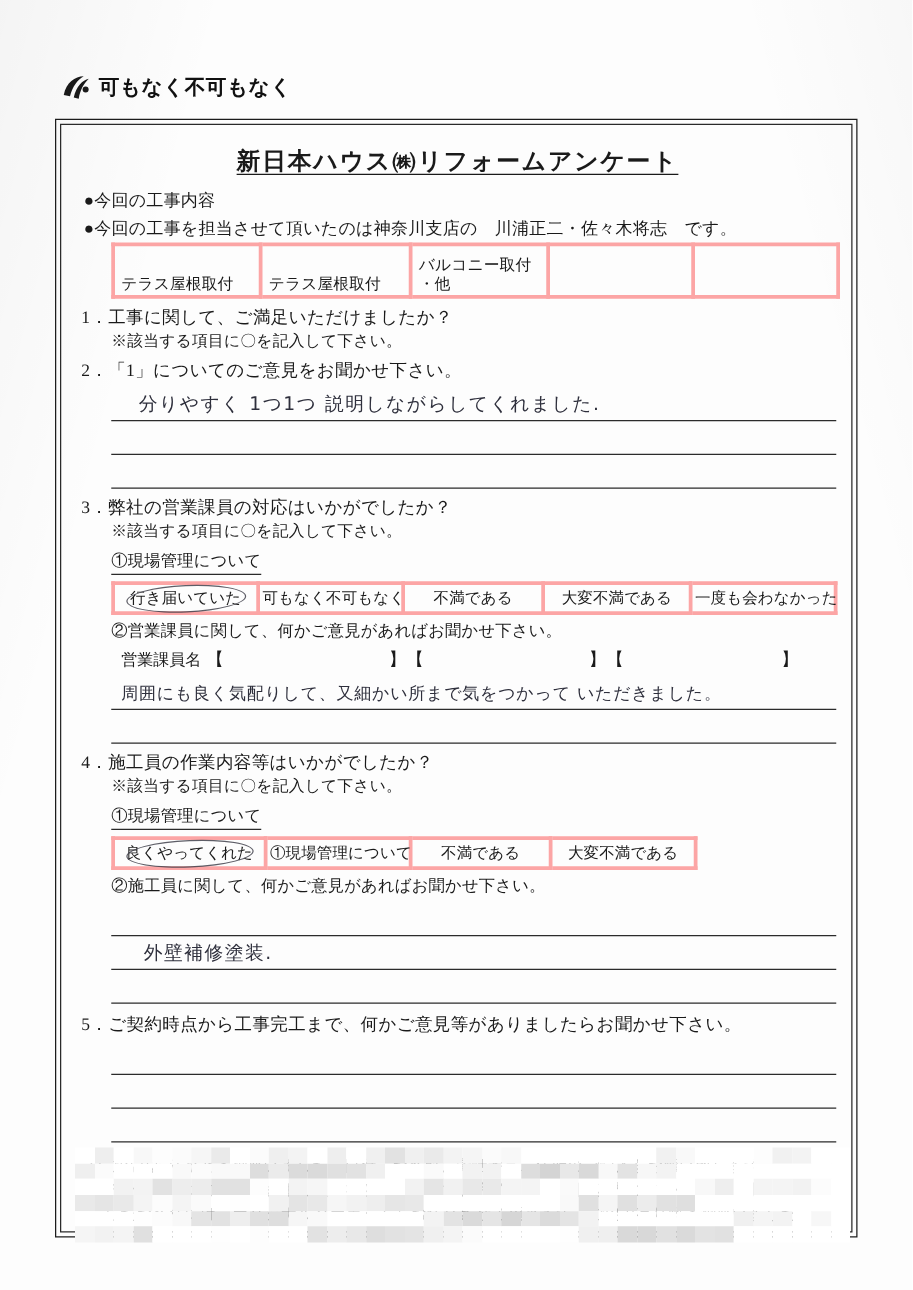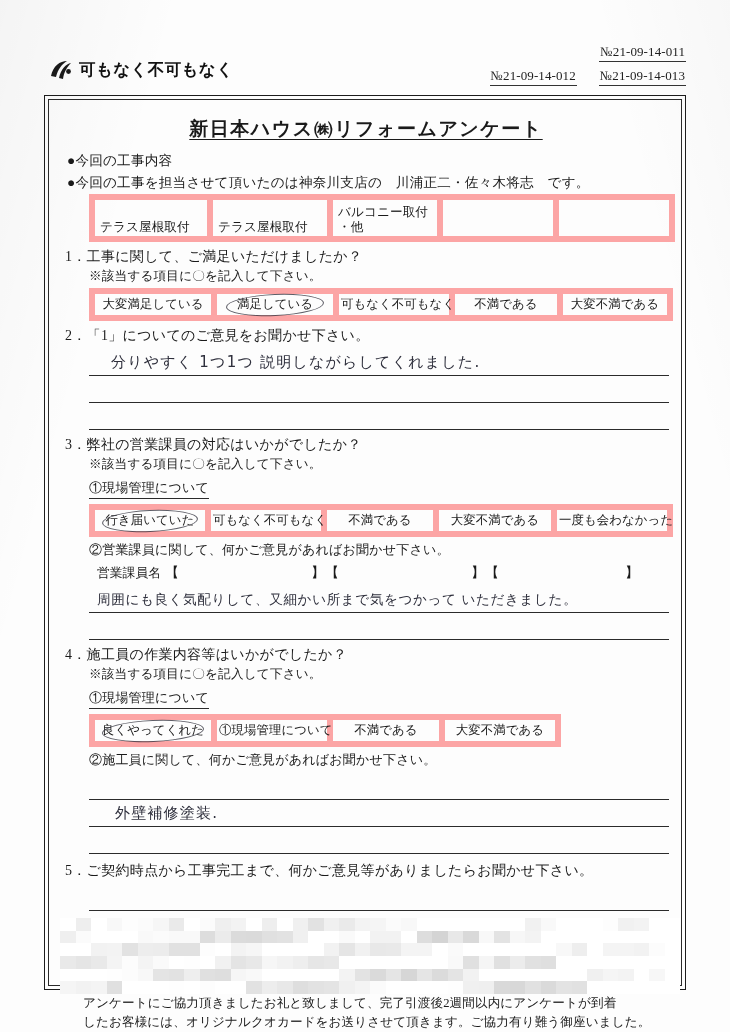--- a/index.html
+++ b/index.html
@@ -90,21 +90,21 @@
     font-size: 13px; letter-spacing: 0.2px; margin: 4px 0 4px 26px;
   }
 
   
   .tbl {
     border-collapse: collapse; table-layout: fixed;
     margin: 2px 0 4px 26px;
     border: 1.4px solid #1c1c1c;
   }
   .tbl td {
-    border: 6px solid #fca5a5;
+    border: 3px solid #fca5a5;
     font-size: 12.4px; text-align: center;
     letter-spacing: 0.1px; position: relative;
     padding: 2px 2px;
   }
   
   .tbl-content { width: 580px; }
   .tbl-content td {
     height: 42px; vertical-align: bottom;
     text-align: left; padding-left: 5px; padding-bottom: 2px;
     font-size: 12.6px; line-height: 1.15;
@@ -186,29 +186,20 @@
     <span>
       <svg class="brand-mark" viewBox="0 0 26 24" aria-hidden="true">
         <path d="M3 18 C5 8, 12 3, 19 3 C14 6, 10 11, 8 19 Z" fill="#1a1a1a"></path>
         <path d="M11 20 C13 11, 18 6, 23 5 C19 9, 16 14, 15 21 Z" fill="#1a1a1a"></path>
         <circle cx="20.5" cy="13.5" r="2.4" fill="#1a1a1a"></circle>
       </svg>
     </span>
     <span class="brand-name">可もなく不可もなく</span>
   </div>
 
-  <div class="docnos">
-    <div class="docno-row r1">
-      <span class="docno">№21-09-14-011</span>
-    </div>
-    <div class="docno-row r2">
-      <span class="docno">№21-09-14-012</span>
-      <span class="docno">№21-09-14-013</span>
-    </div>
-  </div>
 </div>
 
 <div class="frame">
   <div class="frame-inner">
 
     <div class="form-title">新日本ハウス㈱リフォームアンケート</div>
 
     <div class="bullet-line">●今回の工事内容</div>
 
     <div class="bullet-line">●今回の工事を担当させて頂いたのは神奈川支店の　川浦正二・佐々木将志　です。</div>
@@ -223,34 +214,20 @@
           <span style="display:block;line-height:1.15">・他</span>
         </td>
         <td style="width:116px"></td>
         <td style="width:116px"></td>
       </tr>
     </tbody>
       </table>
 
     <div class="q-head">1．工事に関して、ご満足いただけましたか？</div>
     <div class="q-note">※該当する項目に〇を記入して下さい。</div>
-    <table class="tbl tbl-opt tbl-q1">
-      <tbody>
-          <tr>
-        <td style="width:122px">大変満足している</td>
-        <td style="width:122px" class="circled">
-          <span>満足している</span>
-          <span class="ellipse" style="width:98px"></span>
-        </td>
-        <td style="width:116px">可もなく不可もなく</td>
-        <td style="width:108px">不満である</td>
-        <td style="width:110px">大変不満である</td>
-      </tr>
-    </tbody>
-      </table>
 
     <div class="q-head">2．「1」についてのご意見をお聞かせ下さい。</div>
     <div class="lines">
       <div class="rule">
         <span class="hw-wrap"><span class="hw">分りやすく 1つ1つ 説明しながらしてくれました.</span></span>
       </div>
       <div class="rule">
         <span class="hw-wrap"><span class="hw"></span></span>
       </div>
       <div class="rule">

